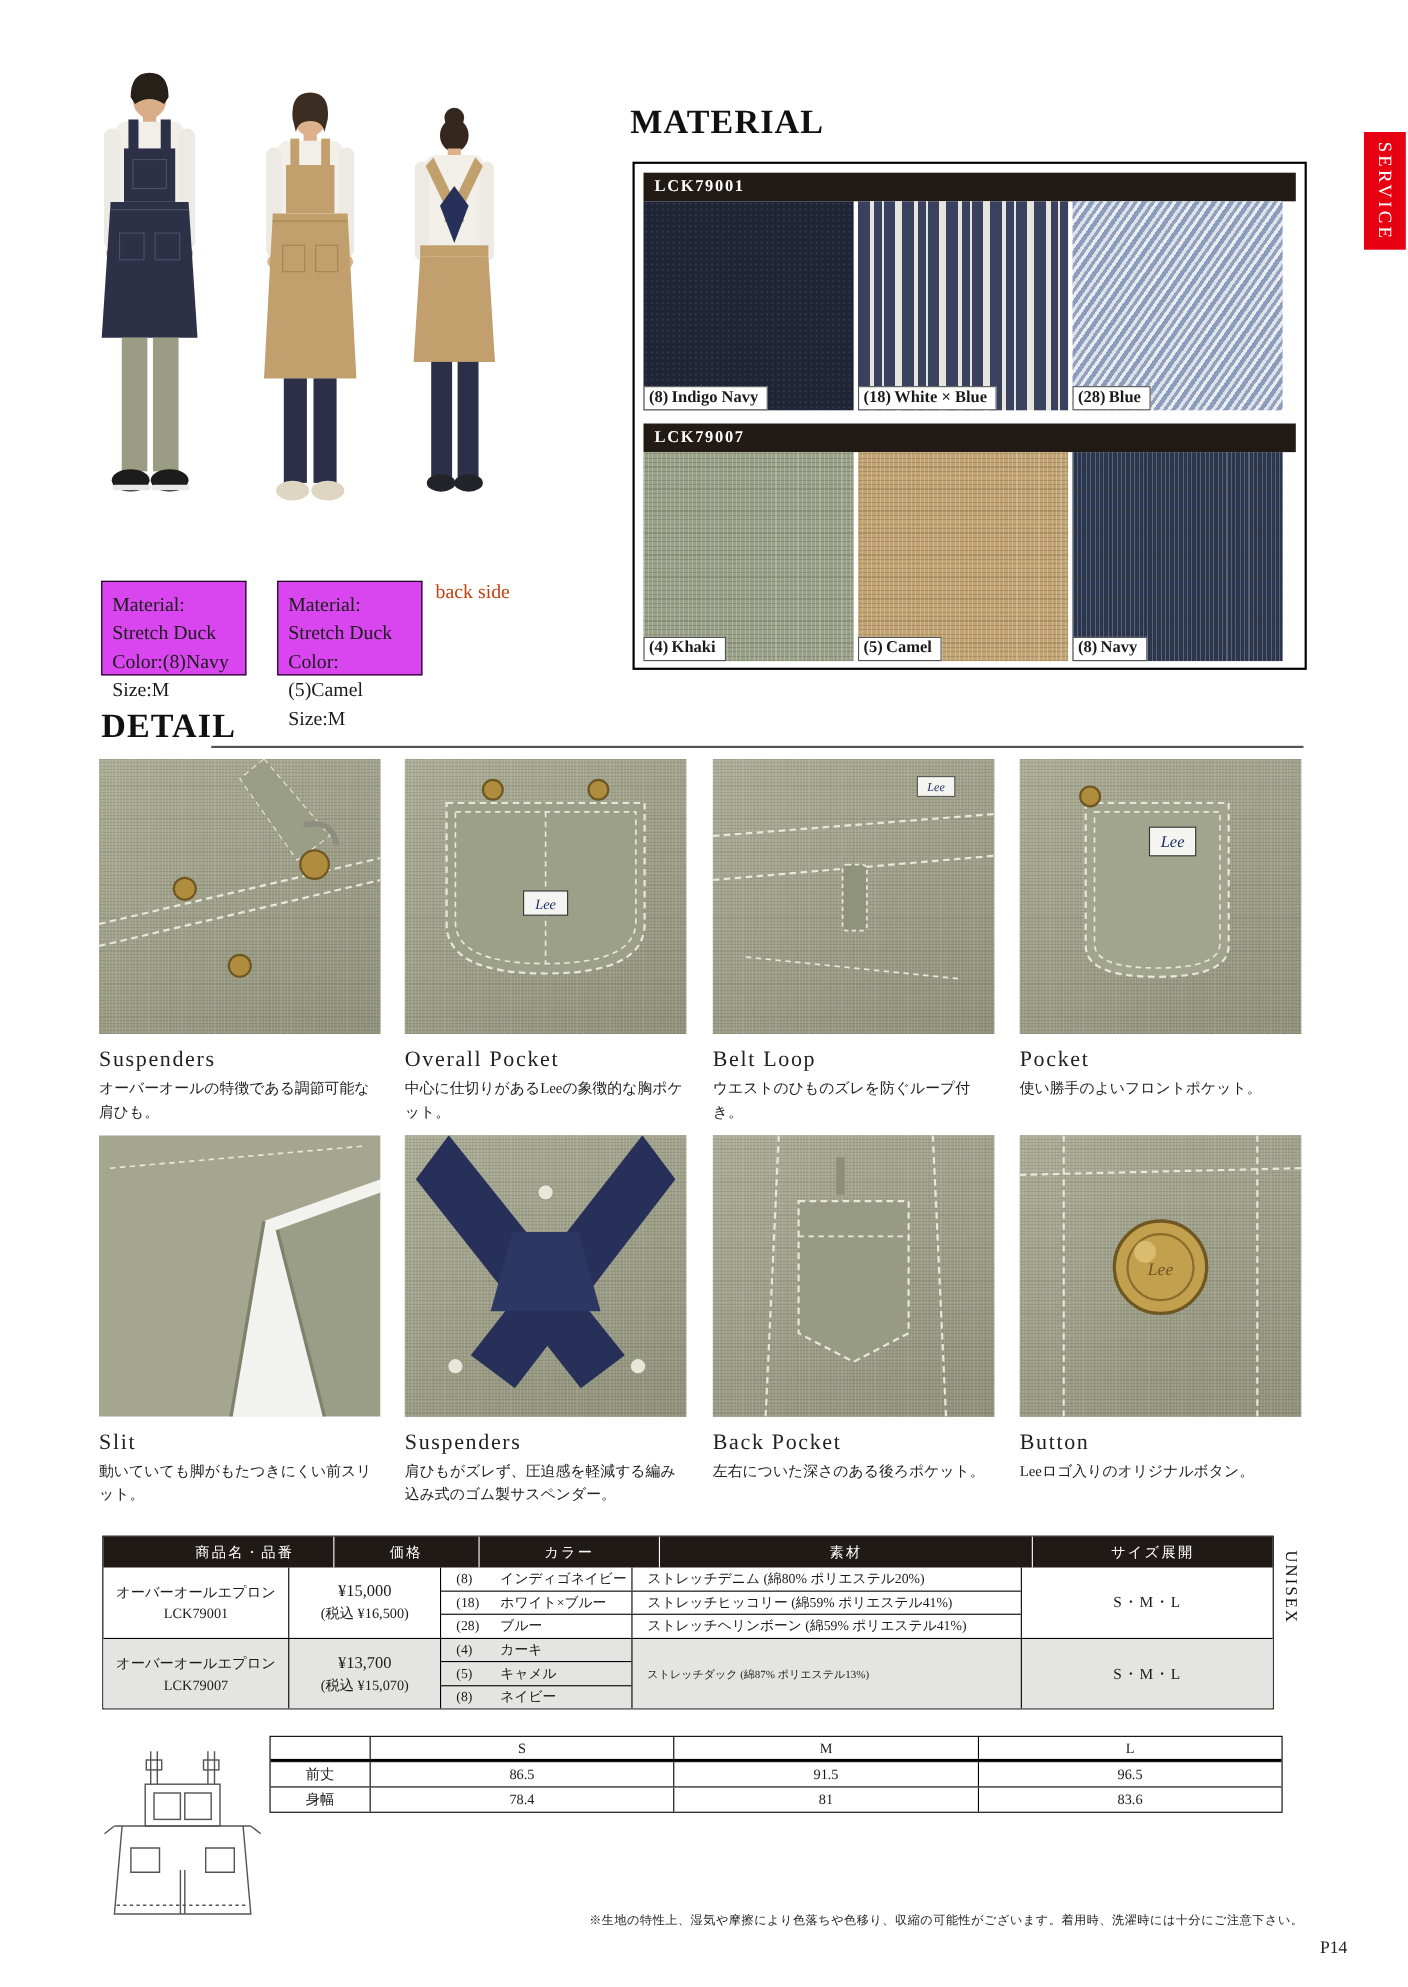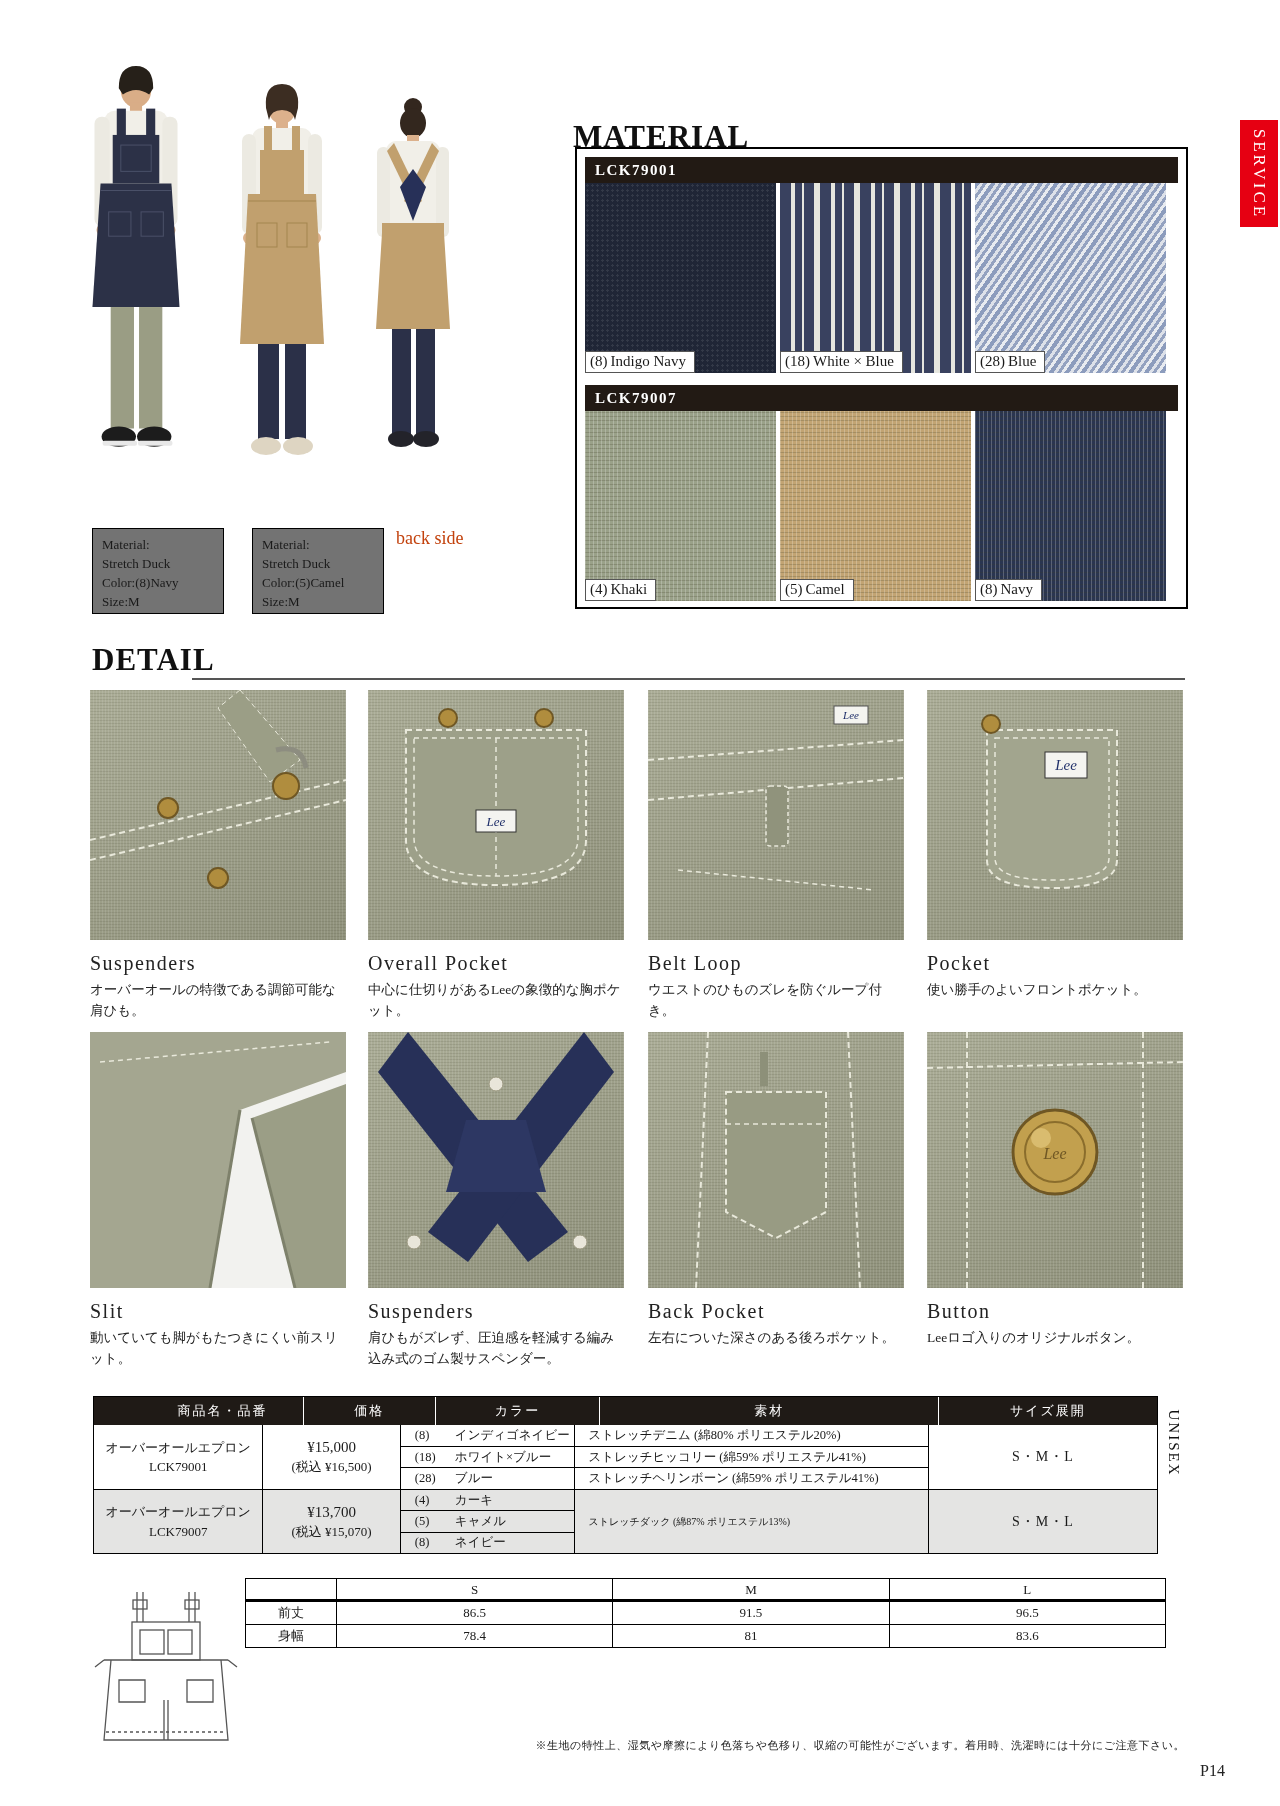--- a/index.html
+++ b/index.html
@@ -8,32 +8,32 @@
   #page { position:relative; width:1280px; height:1806px; background:#fff; overflow:hidden; }
 
   
   .model { position:absolute; }
   #model1 { left:60px;  top:58px;  width:152px; height:410px; }
   #model2 { left:212px; top:78px;  width:140px; height:392px; }
   #model3 { left:352px; top:95px;  width:122px; height:375px; }
   .back-side { position:absolute; left:396px; top:528px; font-size:18px; color:#c2410c; }
 
   .info-box { position:absolute; top:528px; width:132px; height:86px; border:1px solid #000;
-              padding:7px 9px; font-size:13px; line-height:1.45; background:#737373; }
+              padding:7px 9px; font-size:18px; line-height:1.45; background:#d946ef; }
   #info-box-1 { left:92px; } #info-box-2 { left:252px; }
   .info-box span { display:block; }
 
   
-  .material-title { position:absolute; left:573px; top:119px; font-size:31px; letter-spacing:1px; color:#111; }
+  .material-title { position:absolute; left:573px; top:93px; font-size:31px; letter-spacing:1px; color:#111; }
   .material-panel { position:absolute; left:575px; top:147px; width:613px; height:462px;
                     border:2px solid #000; padding:8px; background:#fff; }
   .mgroup + .mgroup { margin-top:12px; }
   .mbar { height:26px; line-height:26px; background:#221a14; color:#fff; font-size:15px;
           font-weight:bold; letter-spacing:1.5px; padding-left:10px; }
-  .swrow { display:flex; gap:4px; margin-top:0; }
+  .swrow { display:flex; gap:4px; margin-top:0;font-weight:bold; }
   .swatch { position:relative; width:191px; height:190px; }
   .sw-label { position:absolute; left:0; bottom:0; background:#fff; border:1px solid #555;
               font-size:15px; padding:1px 8px 2px 4px; white-space:nowrap; }
   .sw-label .num { margin-right:3px; }
   .sw-indigo { background: radial-gradient(rgba(255,255,255,.09) 1px, transparent 1.2px) 0 0/5px 5px, #1f2536; }
   .sw-hickory { background: repeating-linear-gradient(90deg,#39415f 0 11px,#e6e6df 11px 15px,#39415f 15px 22px,#e6e6df 22px 24px,#39415f 24px 34px,#e6e6df 34px 40px); }
   .sw-herring { background: repeating-linear-gradient(125deg,#8c9cbd 0 4px,#dde1e9 4px 7px,#94a2c0 7px 10px,#e8ebf0 10px 13px); }
   .fab { background-image:
       repeating-linear-gradient(90deg, rgba(255,255,255,.22) 0 1px, transparent 1px 4px),
       repeating-linear-gradient(0deg, rgba(60,60,35,.22) 0 1px, transparent 1px 4px); }

